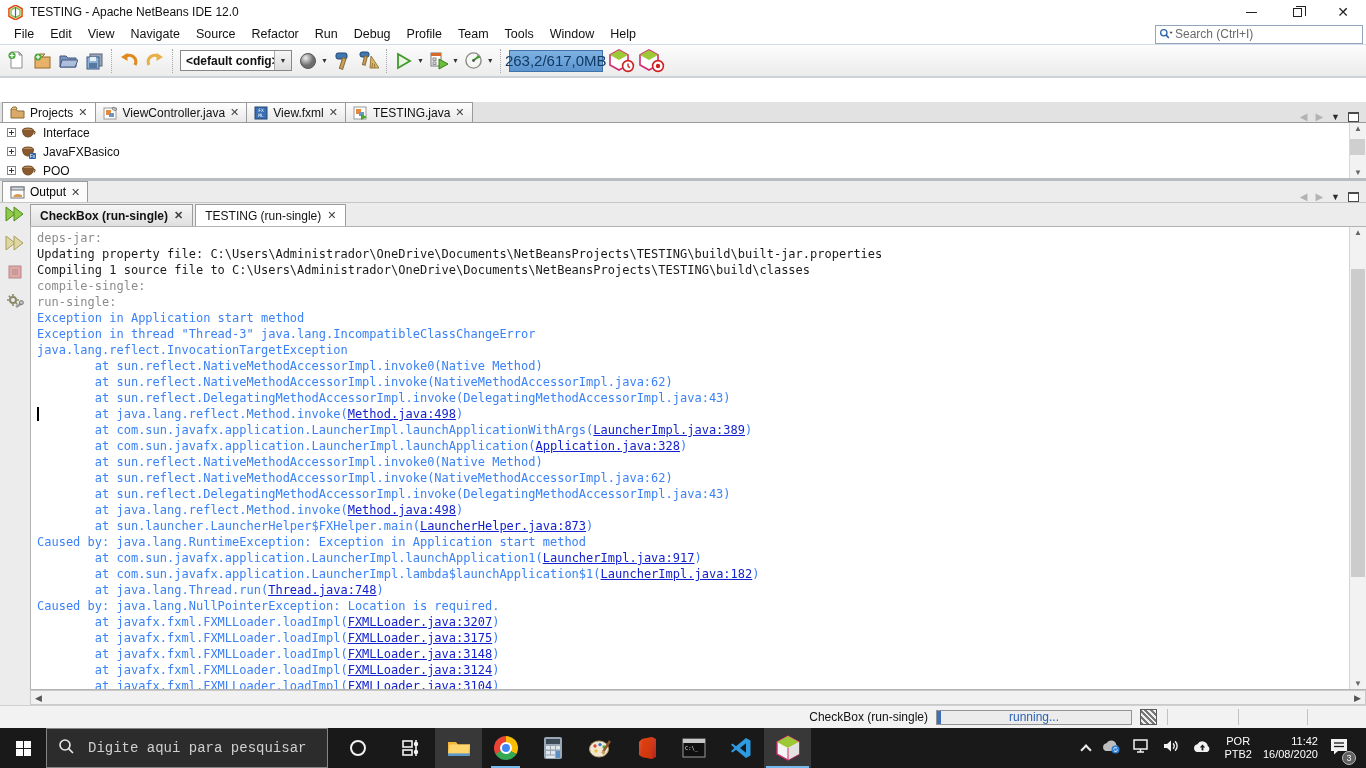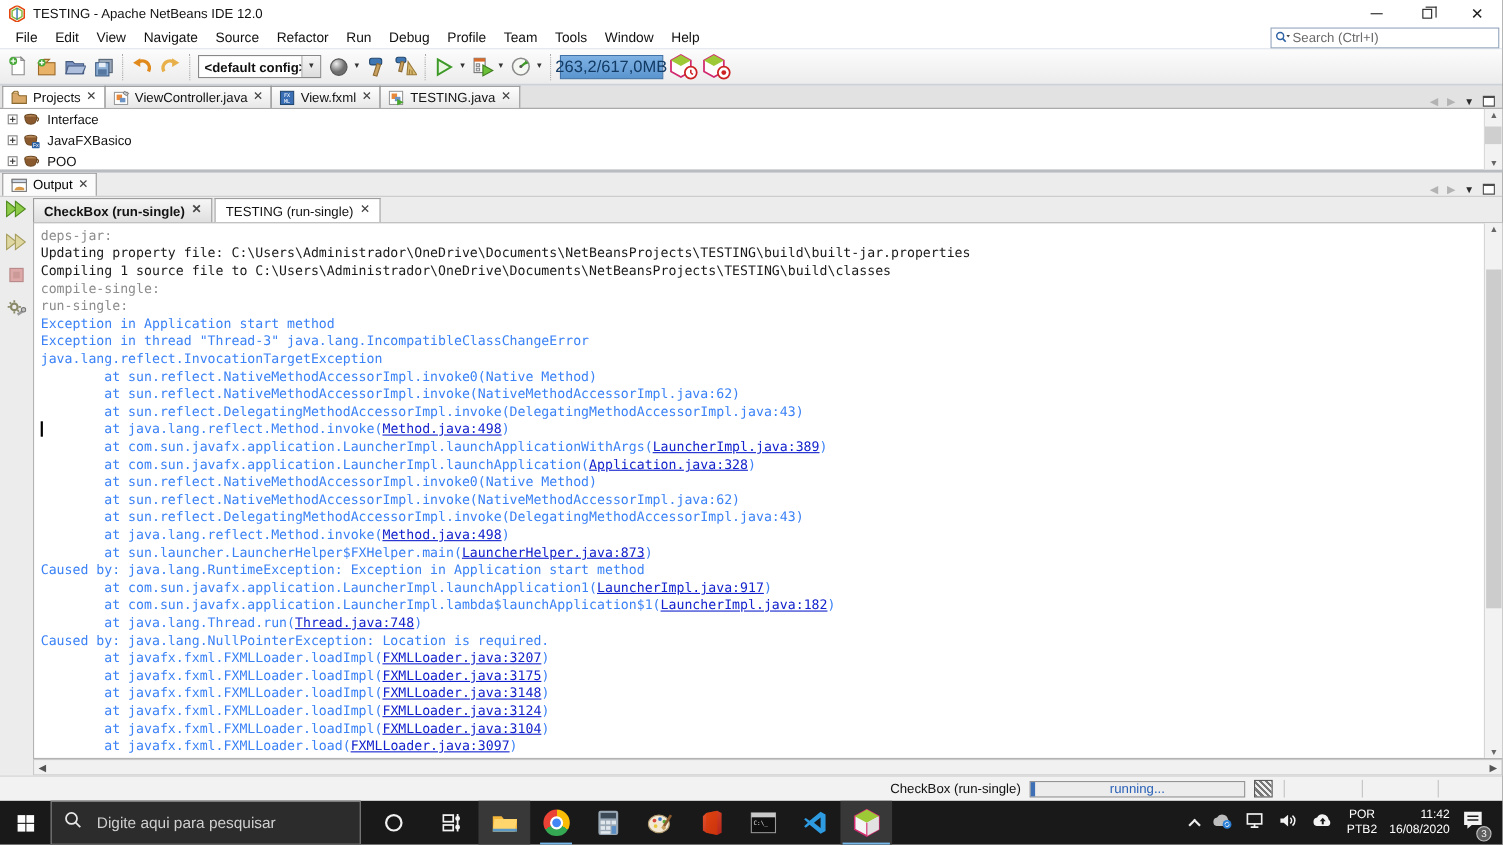--- a/index.html
+++ b/index.html
@@ -29,21 +29,21 @@
   .toolbar{height:33px;background:linear-gradient(#fcfcfc,#ececec);border-bottom:2px solid #cdd2d8;display:flex;align-items:center;padding:0 3px;flex:0 0 auto;}
   .tsep{width:1px;height:24px;border-left:1px dotted #a9a9a9;margin:0 4px;}
   .tbtn{width:26px;height:26px;display:flex;align-items:center;justify-content:center;border-radius:2px;}
   .ddarrow{font-size:7px;color:#333;margin:0 2px 0 0;}
   .cfgselect{width:112px;height:21px;border:1px solid #888;background:#fff;display:flex;align-items:center;font-size:12px;margin:0 3px;font-weight:bold;}
   .cfgselect .val{flex:1;padding-left:5px;color:#111;white-space:nowrap;overflow:hidden;}
   .cfgselect .btn{width:17px;height:100%;border-left:1px solid #aaa;background:linear-gradient(#f6f6f6,#dcdcdc);display:flex;align-items:center;justify-content:center;font-size:7px;color:#333;}
   .membar{width:94px;height:22px;background:linear-gradient(#7fb2e4,#5b95cf);border:1px solid #3f73a8;color:#123a63;font-size:15px;display:flex;align-items:center;justify-content:center;margin:0 4px;white-space:nowrap;}
 
   
-  .doctabs{height:21px;background:#e2e2e2;border-bottom:1px solid #9a9a9a;display:flex;align-items:flex-end;padding-left:2px;flex:0 0 auto;}
+  .doctabs{height:21px;background:#e2e2e2;border-bottom:1px solid #9a9a9a;display:flex;align-items:flex-end;padding-left:2px;flex:0 0 auto;margin-top:24px;}
   .dtab{height:20px;display:flex;align-items:center;gap:5px;padding:0 7px;font-size:12px;color:#111;
         border:1px solid #9a9a9a;border-bottom:none;background:linear-gradient(#fefefe,#e8e8e8);margin-right:-1px;}
   .dtab.sel{background:#fff;}
   .tclose{color:#444;font-size:11px;line-height:1;}
   .tabctrl{margin-left:auto;display:flex;align-items:center;gap:8px;padding-right:7px;}
   .arrgray{color:#b3b3b3;font-size:10px;}
   .arrdrop{color:#2c2c2c;font-size:9px;}
   .maxbox{width:11px;height:10px;border:1px solid #4a4a4a;border-top-width:2px;background:#fff;}
 
   
@@ -92,21 +92,21 @@
   .checker{width:17px;height:16px;border:1px solid #5a5a5a;background:
      repeating-linear-gradient(45deg,#777 0 2px,#eee 2px 4px);margin-right:10px;}
   .ssep{width:1px;height:16px;background:#c2c2c2;}
 
   
   .taskbar{height:40px;background:#191919;display:flex;align-items:stretch;color:#fff;flex:0 0 auto;}
   .tkbtn{width:46px;display:flex;align-items:center;justify-content:center;position:relative;}
   .startgrid{display:grid;grid-template-columns:7px 7px;grid-template-rows:7px 7px;gap:1px;}
   .startgrid span{background:#fdfdfd;}
   .tksearch{width:282px;background:#2c2c2c;border:1px solid #858585;display:flex;align-items:center;gap:11px;padding:0 11px;}
-  .tksearch input{background:transparent;border:none;outline:none;color:#7dd3fc;font-size:14px;font-family:Liberation Sans, sans-serif;flex:1;min-width:0;}
+  .tksearch input{background:transparent;border:none;outline:none;color:#7dd3fc;font-size:14px;font-family:Liberation Mono, monospace;flex:1;min-width:0;}
   .tksearch input::placeholder{color:#cfcfcf;}
   .tile{width:47px;display:flex;align-items:center;justify-content:center;position:relative;}
   .tile.lit{background:#383838;}
   .tile.run::after{content:"";position:absolute;bottom:0;left:9px;right:9px;height:2px;background:#76b9ed;}
   .tile.active::after{content:"";position:absolute;bottom:0;left:2px;right:2px;height:2px;background:#76b9ed;}
   .tray{margin-left:auto;display:flex;align-items:center;gap:11px;padding-right:9px;}
   .chev{width:8px;height:8px;border-left:2px solid #eee;border-top:2px solid #eee;transform:rotate(45deg);margin-top:3px;}
   .trayblock{font-size:11px;line-height:13px;text-align:center;color:#fff;}
   .clockblock{font-size:11px;line-height:13px;text-align:right;color:#fff;}
   .badge{position:absolute;right:-7px;bottom:-5px;width:14px;height:14px;border-radius:50%;background:#5f5f5f;border:1px solid #bdbdbd;color:#f2f2f2;font-size:9px;display:flex;align-items:center;justify-content:center;}

